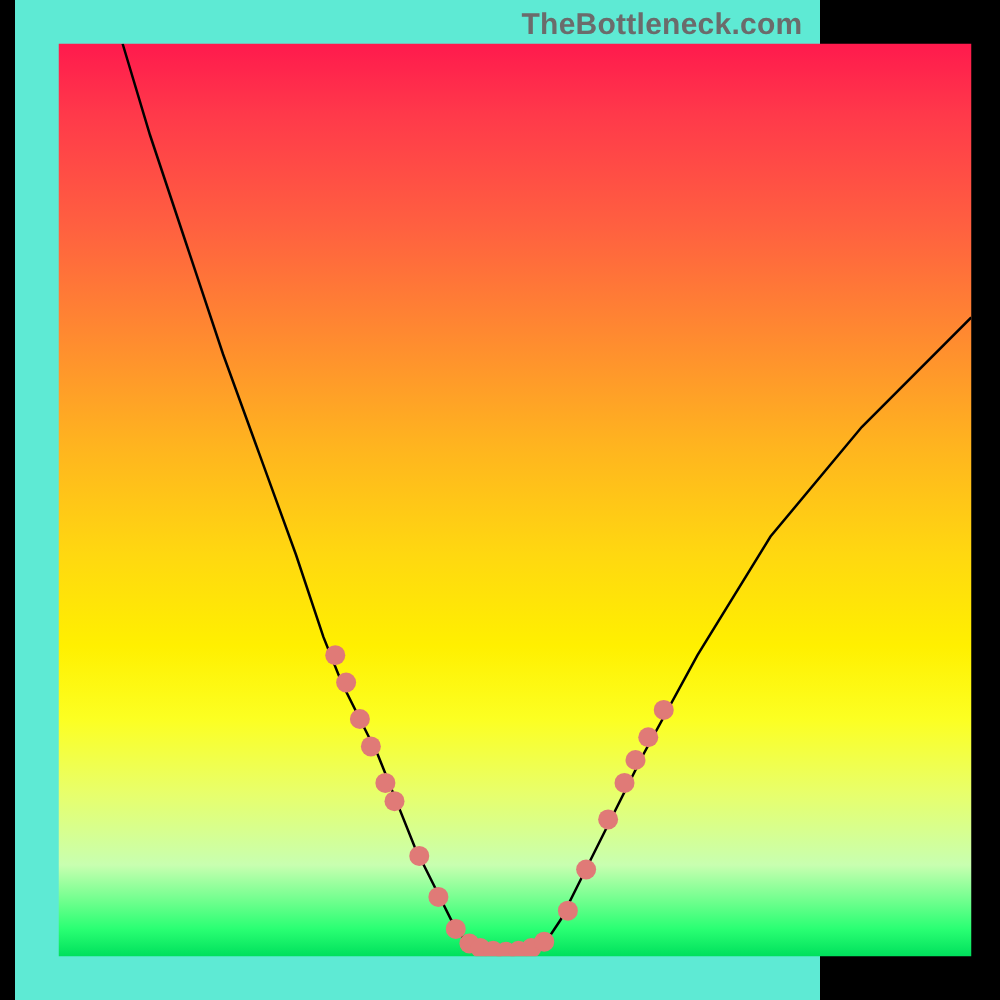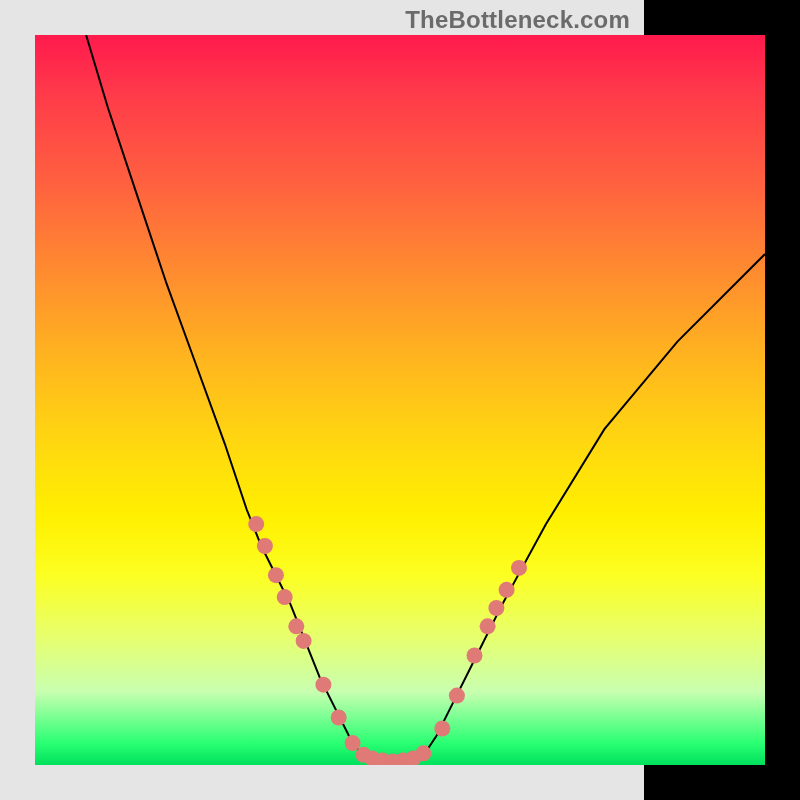--- a/index.html
+++ b/index.html
@@ -5,25 +5,25 @@
   html, body {
     margin: 0;
     padding: 0;
     width: 800px;
     height: 800px;
     background: #000;
     overflow: hidden;
   }
   .frame {
     position: absolute;
-    left: 0;
+    left: 12px;
     top: 0;
     width: 644px;
     height: 800px;
-    background: #e5e5e5;
+    background: #5eead4;
   }
   .plot {
     position: absolute;
     left: 35px;
     top: 35px;
     width: 730px;
     height: 730px;
     background: linear-gradient(to bottom,
       #ff1a4d 0%,
       #ff3a4a 8%,

